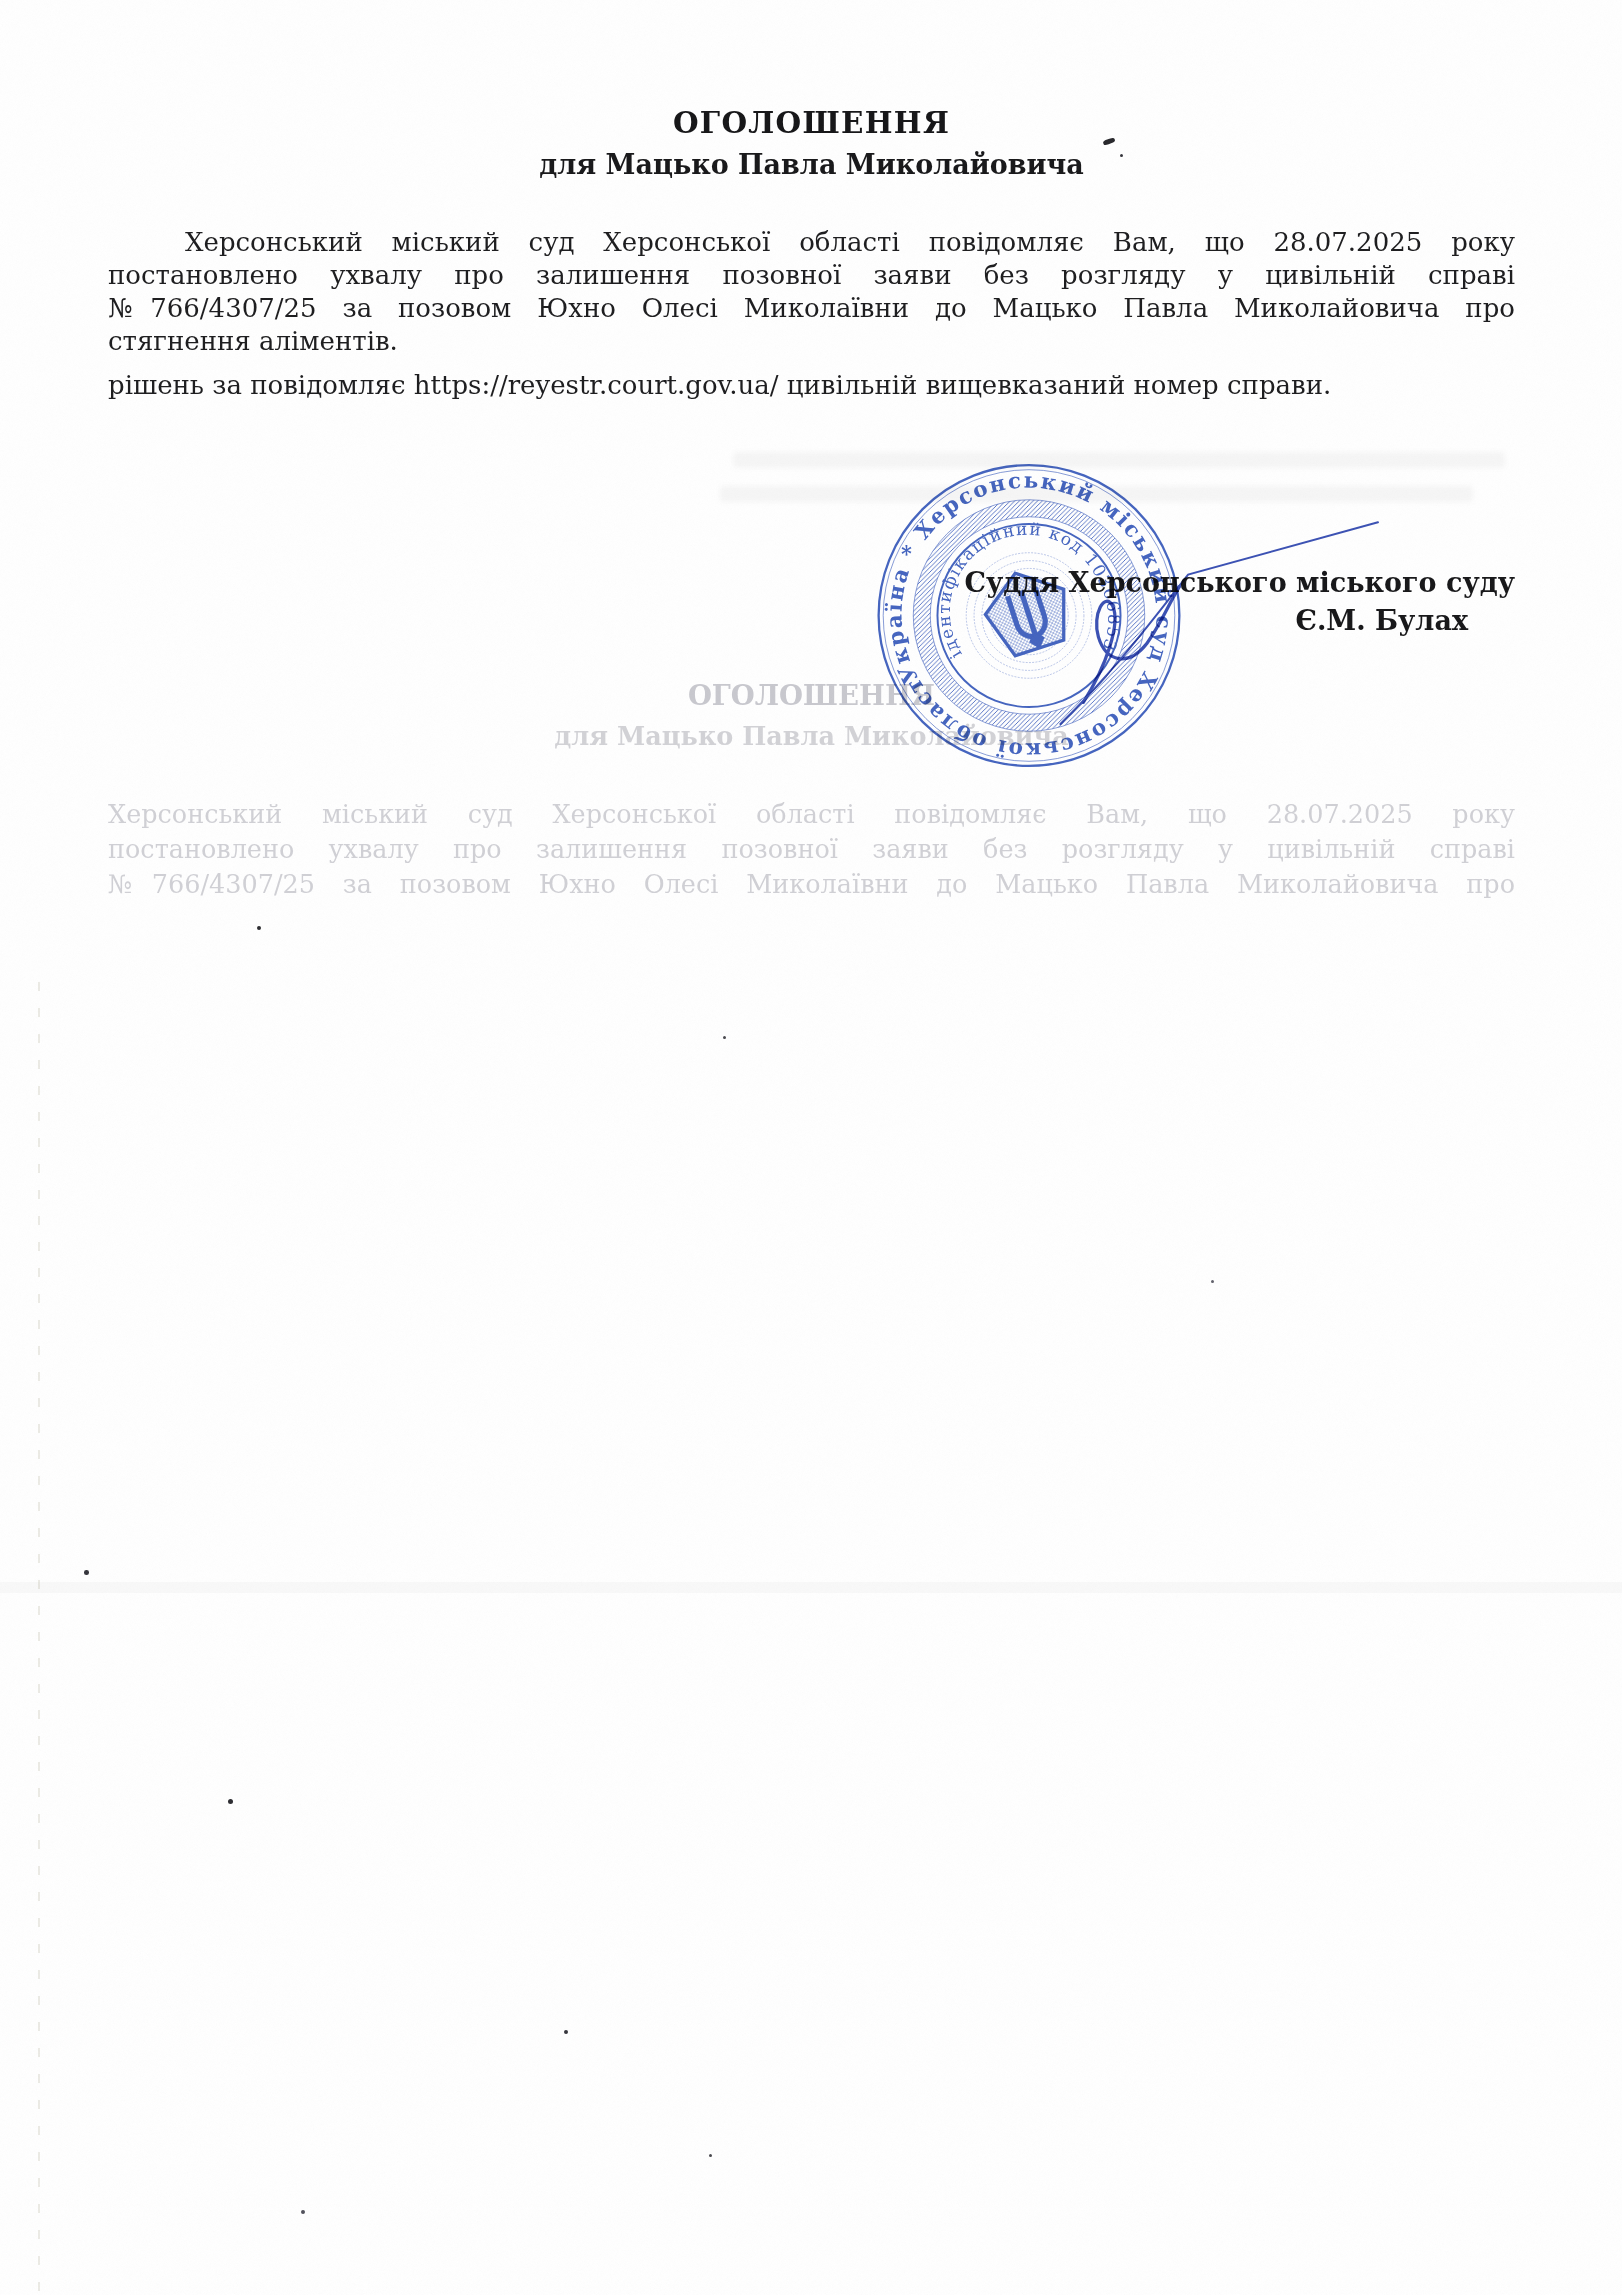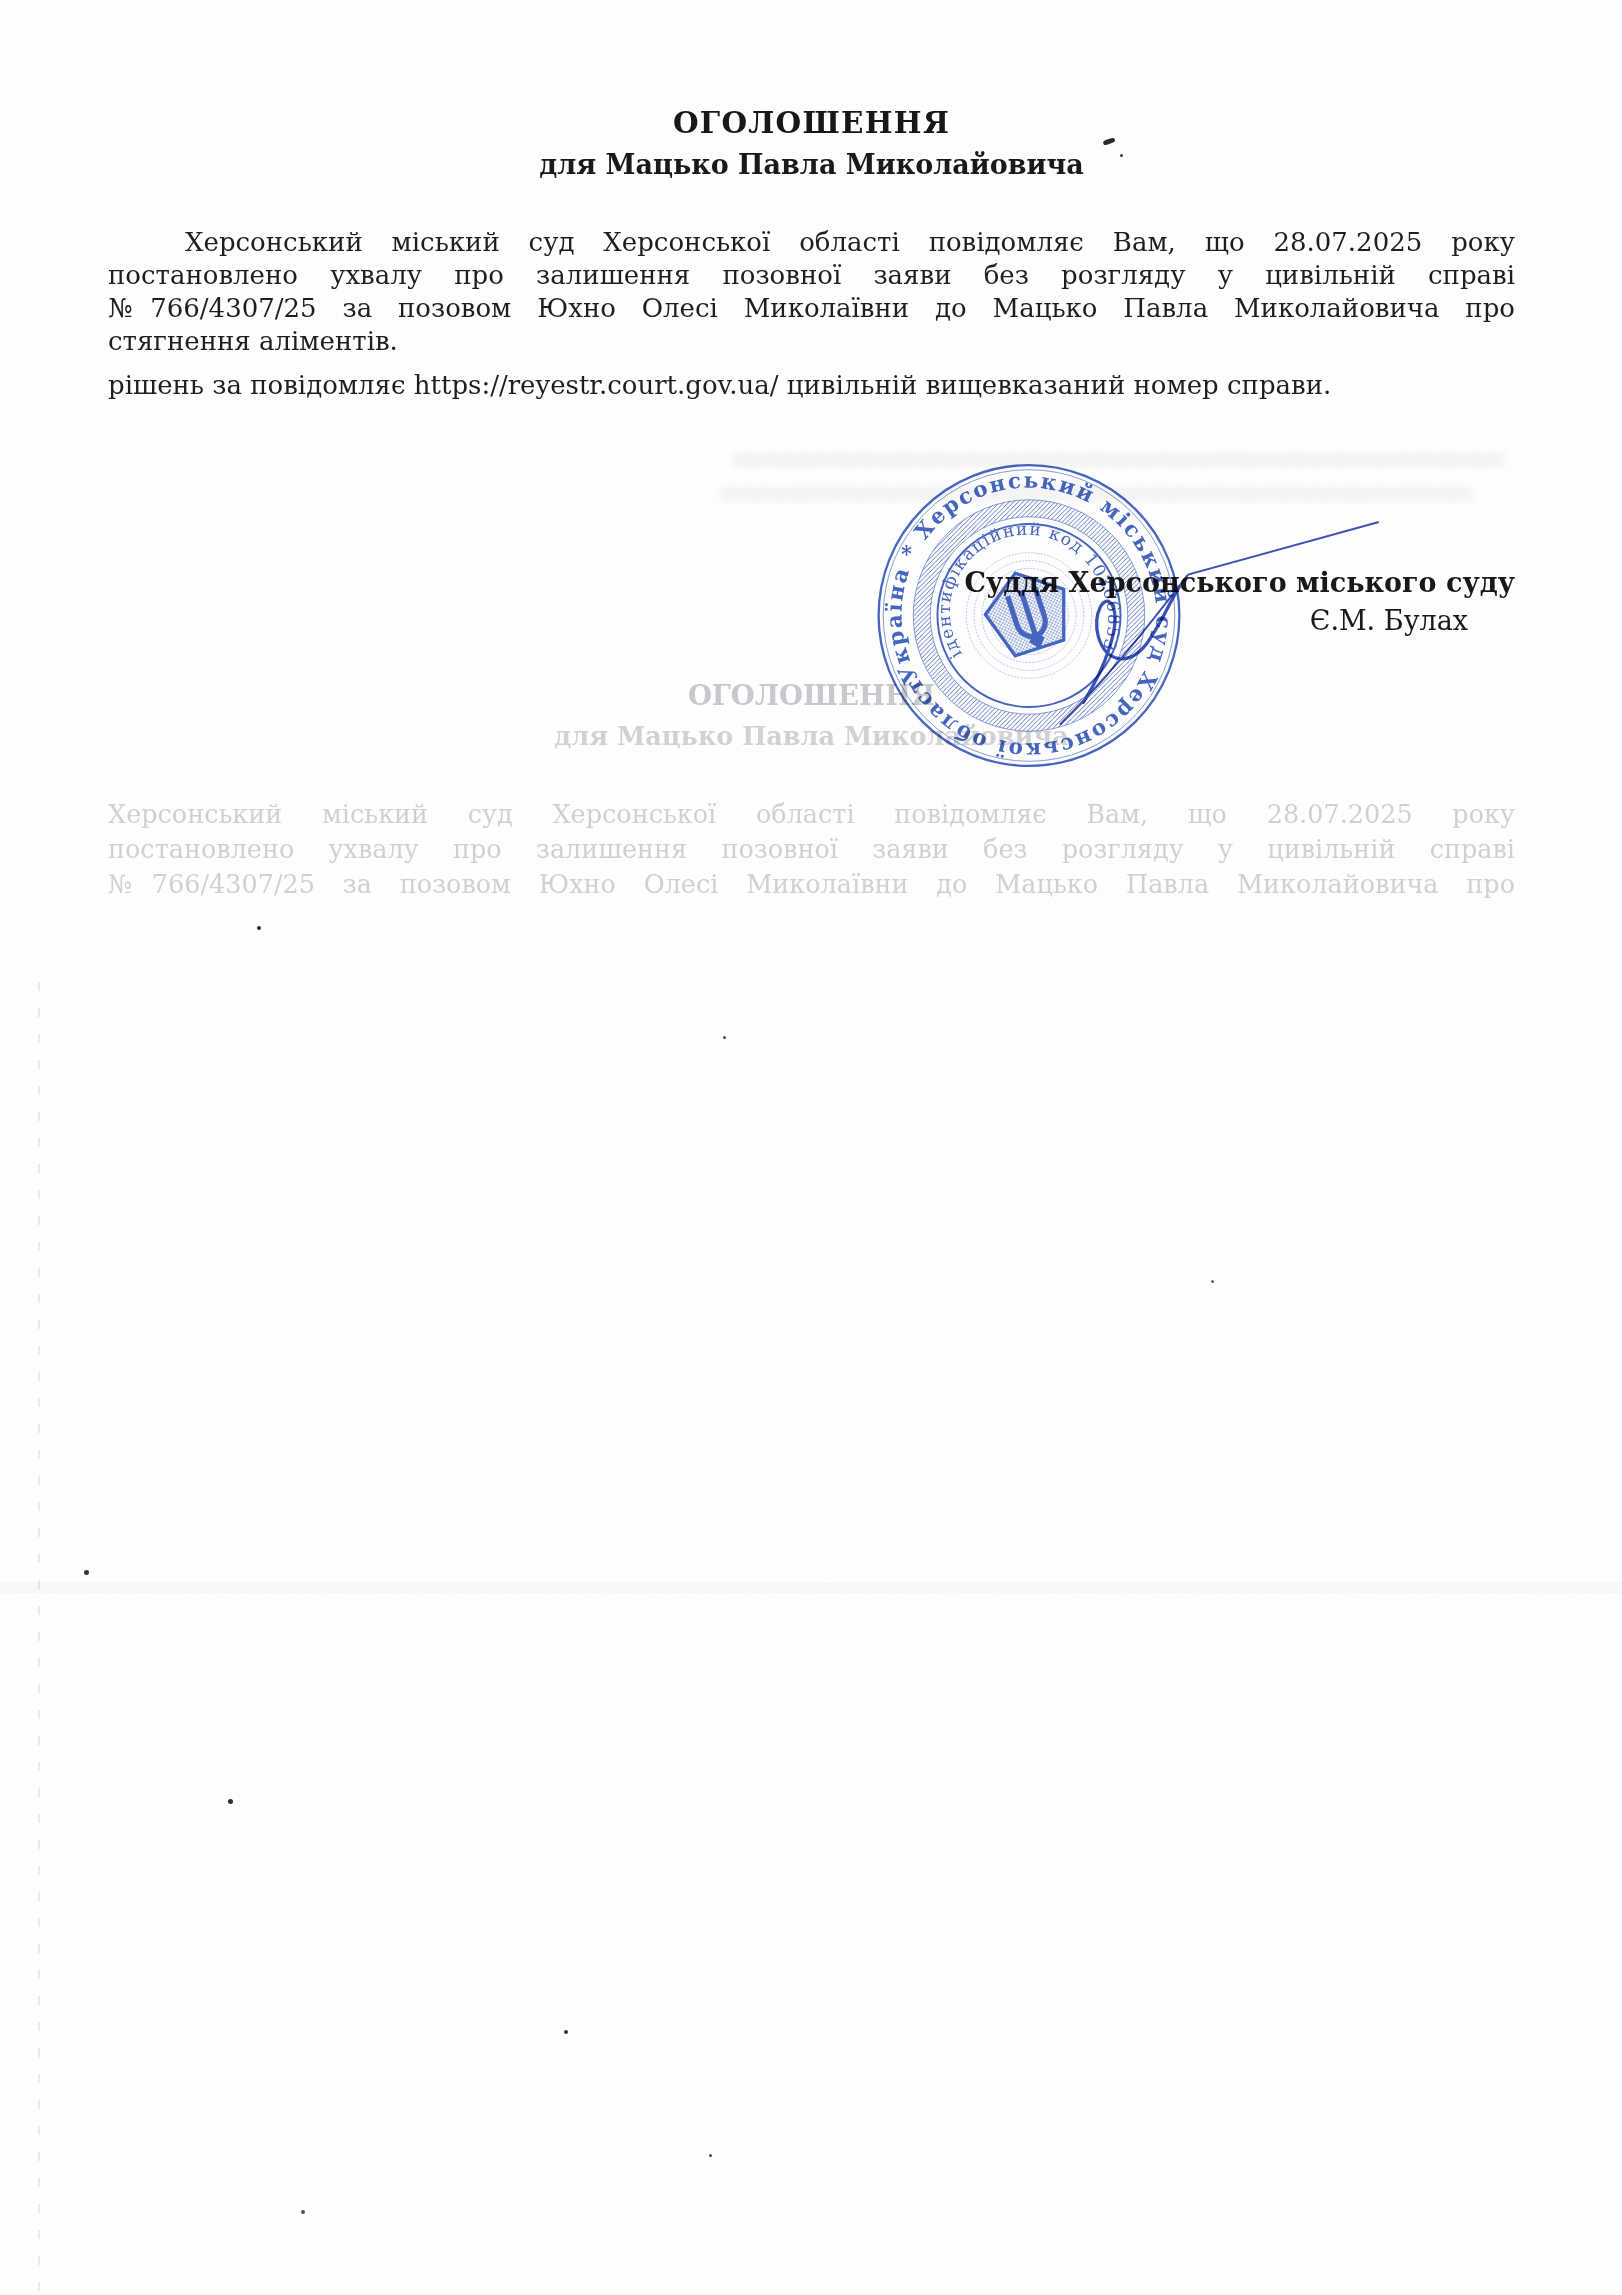--- a/index.html
+++ b/index.html
@@ -36,21 +36,21 @@
   .url{
     text-underline-offset:4.6px;
     text-decoration-thickness:2px;
     color:#1b1b1d;
   }
   .sig-block{
     position:absolute;left:108px;top:564px;width:1407px;
     display:flex;justify-content:space-between;align-items:flex-end;flex-direction:column;
   }
   .sig-role{font-size:27px;font-weight:bold;line-height:38px;color:#151517;}
-  .sig-name{font-size:27px;font-weight:normal;padding-right:47px;color:#151517;line-height:38px;}
+  .sig-name{font-size:27px;font-weight:bold;padding-right:47px;color:#151517;line-height:38px;}
   
   .ghost{position:absolute;left:0;width:100%;text-align:center;
     font-weight:bold;color:rgba(125,125,138,0.42);filter:blur(0.5px);}
   .ghost-title{top:679px;font-size:27.5px;}
   .ghost-subtitle{top:721px;font-size:25.5px;color:rgba(130,130,142,0.36);}
   .ghost-body{
     position:absolute;left:108px;top:797px;width:1407px;
     font-size:25.5px;color:rgba(118,118,132,0.34);filter:blur(0.7px);
   }
   .gline{display:block;width:100%;line-height:35px;height:35px;

